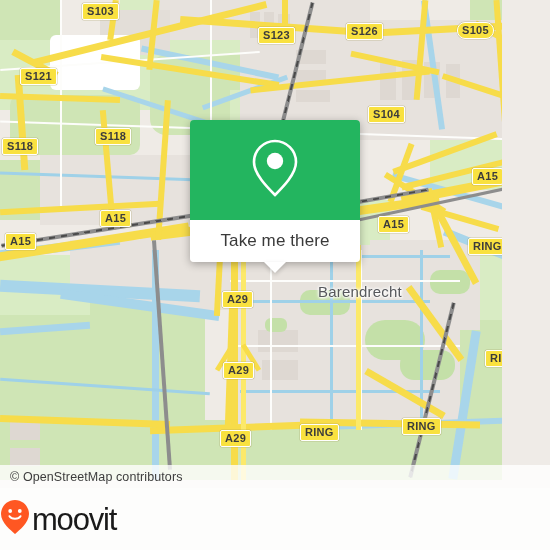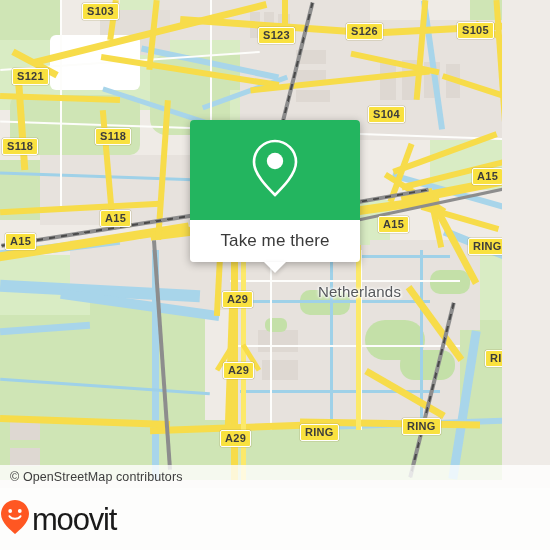--- a/index.html
+++ b/index.html
@@ -290,40 +290,40 @@
     <div class="rail" style="left:230px;top:206px;width:200px;height:2px;transform:rotate(-10deg);background:repeating-linear-gradient(90deg,#4a4a4a 0 6px,transparent 6px 12px);"></div>
     <div class="rail-l" style="left:160px;top:240px;width:4px;height:230px;transform:rotate(-4deg);"></div>
     <div class="rail-l" style="left:430px;top:300px;width:4px;height:180px;transform:rotate(14deg);"></div>
     <div class="rail" style="left:431px;top:300px;width:2px;height:180px;transform:rotate(14deg);background:repeating-linear-gradient(#4a4a4a 0 6px,transparent 6px 12px);"></div>
     <div class="rail-l" style="left:330px;top:200px;width:230px;height:3px;transform:rotate(-12deg);"></div>
 
     <div id="shields">
         <div class="shield" style="left: 82px; top: 3px;">S103</div>
         <div class="shield" style="left: 258px; top: 27px;">S123</div>
         <div class="shield" style="left: 346px; top: 23px;">S126</div>
-        <div class="shield" style="left: 457px; top: 22px;">S105</div>
-        <div class="shield" style="left: 12px; top: 68px;">S121</div>
+        <div class="shield" style="left: 457px; top: 22px; border-radius: 8px;">S105</div>
+        <div class="shield" style="left: 20px; top: 68px;">S121</div>
         <div class="shield" style="left: 95px; top: 128px;">S118</div>
         <div class="shield" style="left: 368px; top: 106px;">S104</div>
         <div class="shield" style="left: 533px; top: 95px;">A16</div>
         <div class="shield" style="left: 2px; top: 138px;">S118</div>
         <div class="shield" style="left: 472px; top: 168px;">A15</div>
         <div class="shield" style="left: 100px; top: 210px;">A15</div>
         <div class="shield" style="left: 378px; top: 216px;">A15</div>
         <div class="shield" style="left: 5px; top: 233px;">A15</div>
         <div class="shield" style="left: 468px; top: 238px;">RING</div>
         <div class="shield" style="left: 222px; top: 291px;">A29</div>
         <div class="shield" style="left: 223px; top: 362px;">A29</div>
         <div class="shield" style="left: 485px; top: 350px;">RING</div>
         <div class="shield" style="left: 220px; top: 430px;">A29</div>
         <div class="shield" style="left: 300px; top: 424px;">RING</div>
         <div class="shield" style="left: 402px; top: 418px;">RING</div>
       </div>
     <div id="places">
-        <div class="placelabel" style="left: 318px; top: 283px;">Netherlands</div>
+        <div class="placelabel" style="left: 318px; top: 283px;">Barendrecht</div>
       </div>
     <div id="rivers">
         <div class="riverlabel" style="left: 508px; top: 435px; transform: rotate(-62deg);">Waal</div>
       </div>
   </div>
 
   <div id="attribution">
     <span id="attribution-text">© OpenStreetMap contributors</span>
   </div>
 

